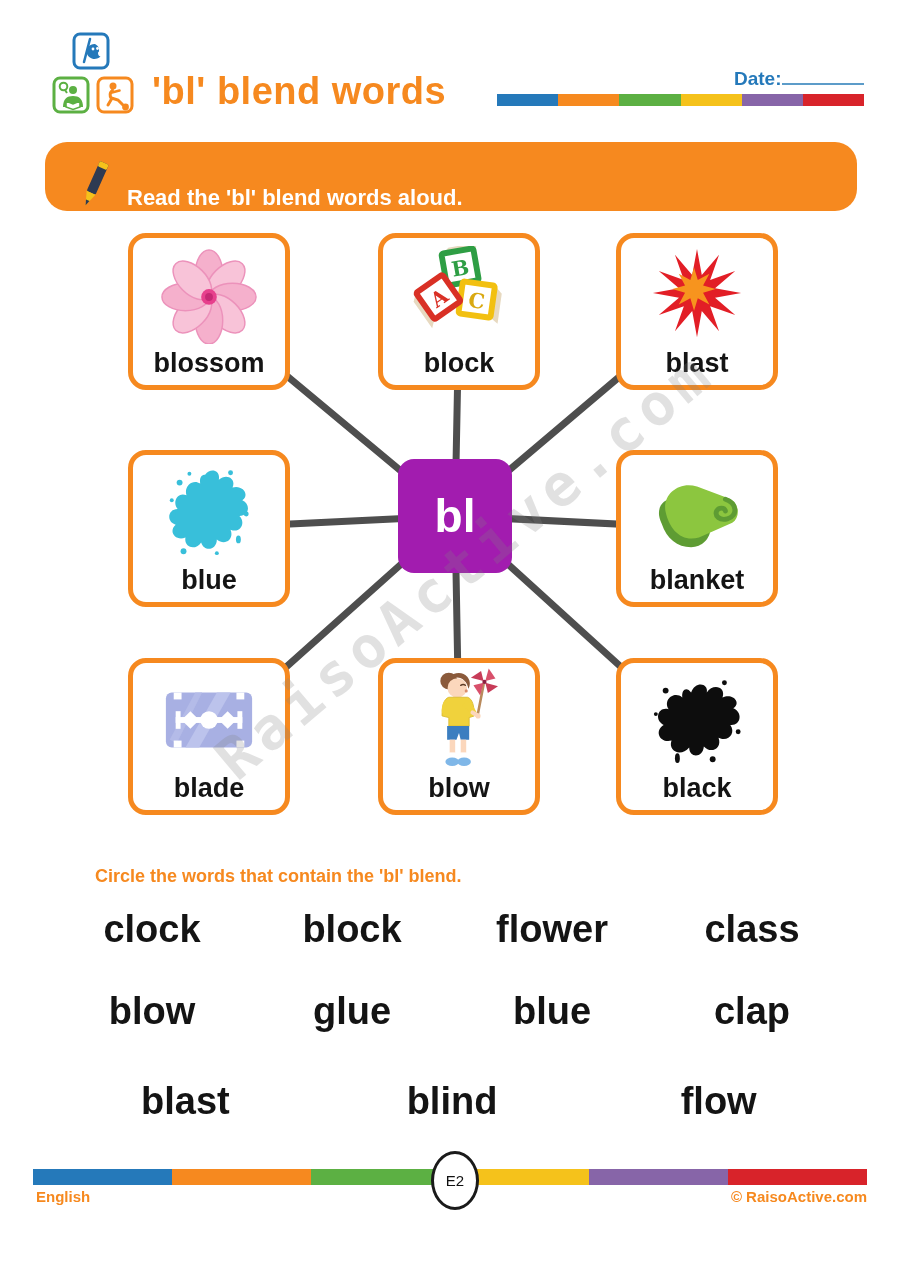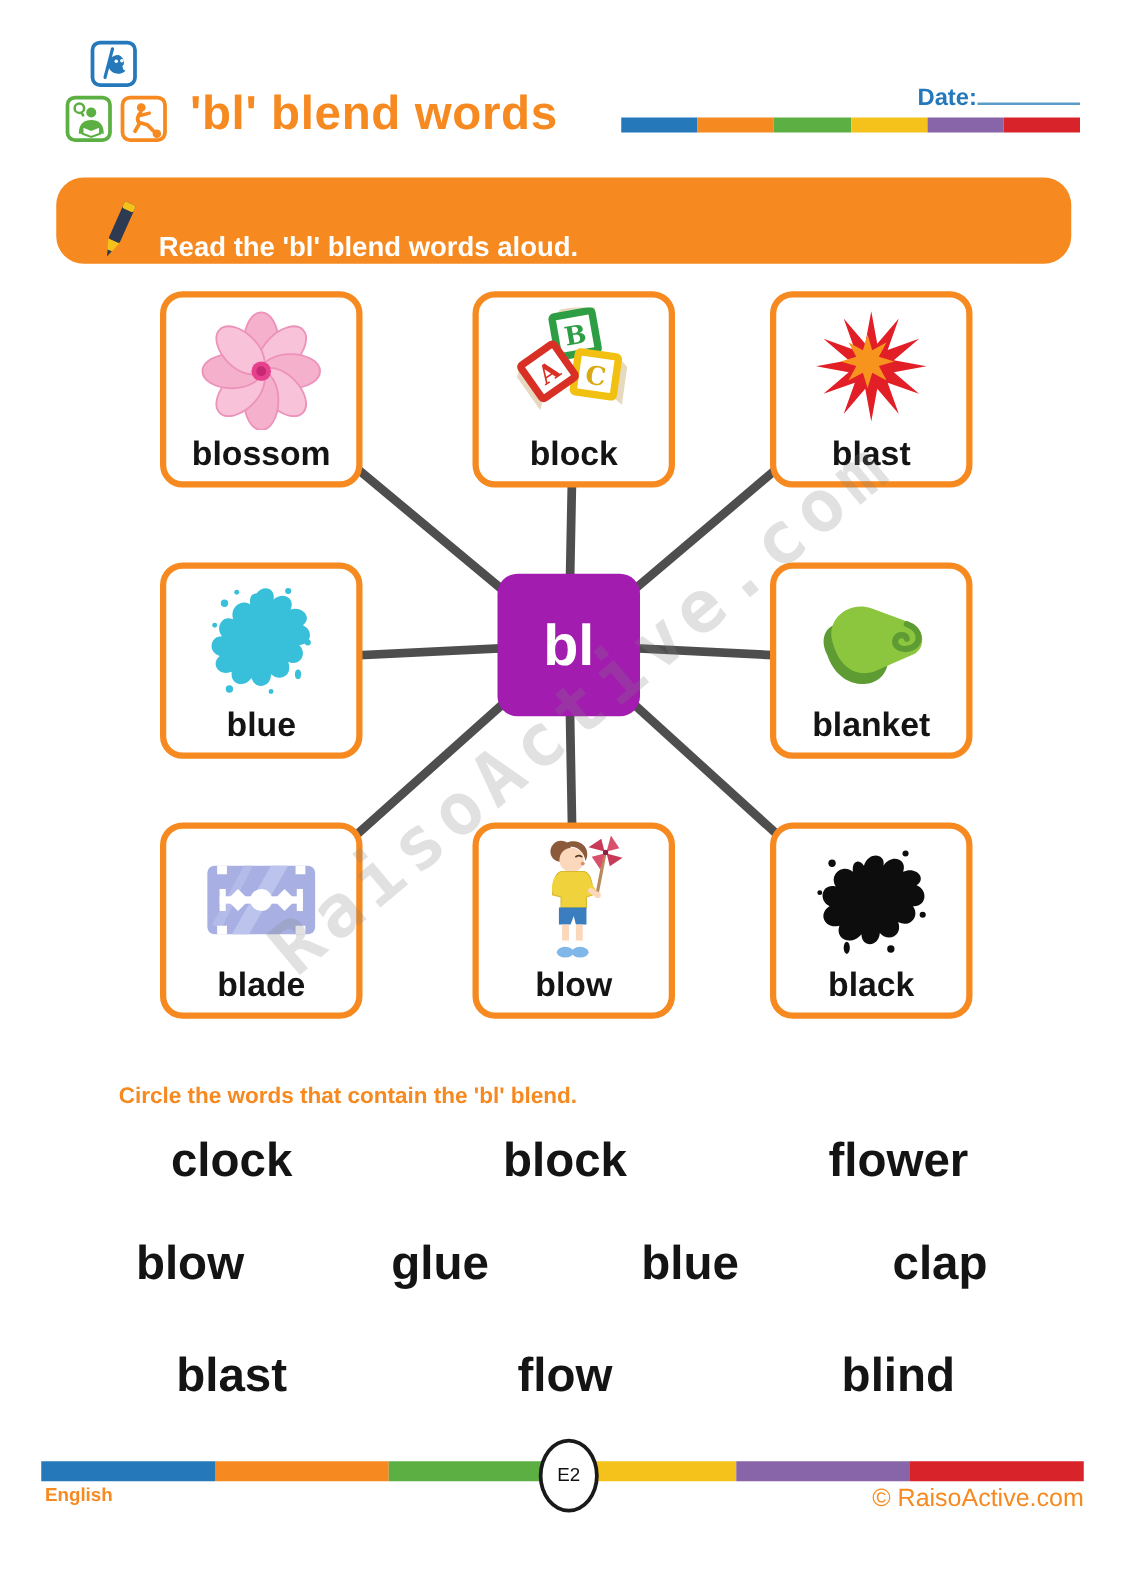--- a/index.html
+++ b/index.html
@@ -67,21 +67,21 @@
   .row-0{top:908px;}
   .row-1{top:990px;}
   .row-2{top:1080px;}
   
   .level-badge{
     position:absolute;left:431px;top:1151px;width:42px;height:53px;background:#ffffff;
     border:3px solid #1a1a1a;border-radius:50%;z-index:4;
     display:flex;align-items:center;justify-content:center;font-size:15px;font-weight:400;color:#111;
   }
   .footer-subject{position:absolute;left:36px;top:1188px;font-size:15px;font-weight:800;color:#F6891F;}
-  .footer-copyright{position:absolute;right:33px;top:1188px;font-size:20px;font-weight:400;color:#F6891F;}
+  .footer-copyright{position:absolute;right:33px;top:1188px;font-size:15px;font-weight:700;color:#F6891F;}
 </style>
 </head>
 <body>
 
 <div class="logo-box" style="left:72px;top:32px;width:38px;height:38px;">
   <svg viewBox="0 0 38 38" width="38" height="38">
     <rect x="2" y="2" width="34" height="34" rx="6" fill="#fff" stroke="#2579BA" stroke-width="3"></rect>
     <line x1="12" y1="30" x2="18" y2="7" stroke="#2579BA" stroke-width="2.5" stroke-linecap="round"></line>
     <path d="M23,12 a8,7.5 0 1 0 5.5,12.5 a2.6,2.6 0 0 1 -1.5,-4.5 a8,7.5 0 0 0 -4,-8 Z" fill="#2579BA"></path>
     <circle cx="21" cy="17" r="1.4" fill="#fff"></circle>
@@ -321,31 +321,32 @@
 <div class="center-node">bl</div>
 
 <div class="watermark">RaisoActive.com</div>
 
 <div class="circle-instruction">Circle the words that contain the 'bl' blend.</div>
 
 <div class="word-row row-0">
   <span>clock</span>
   <span>block</span>
   <span>flower</span>
+  <span>class</span>
 </div>
 <div class="word-row row-1">
   <span>blow</span>
   <span>glue</span>
   <span>blue</span>
   <span>clap</span>
 </div>
 <div class="word-row row-2">
   <span>blast</span>
+  <span>blind</span>
   <span>flow</span>
-  <span>blind</span>
 </div>
 
 <div class="stripe stripe-bottom">
   <div class="seg-blue"></div>
   <div class="seg-orange"></div>
   <div class="seg-green"></div>
   <div class="seg-yellow"></div>
   <div class="seg-purple"></div>
   <div class="seg-red"></div>
 </div>

